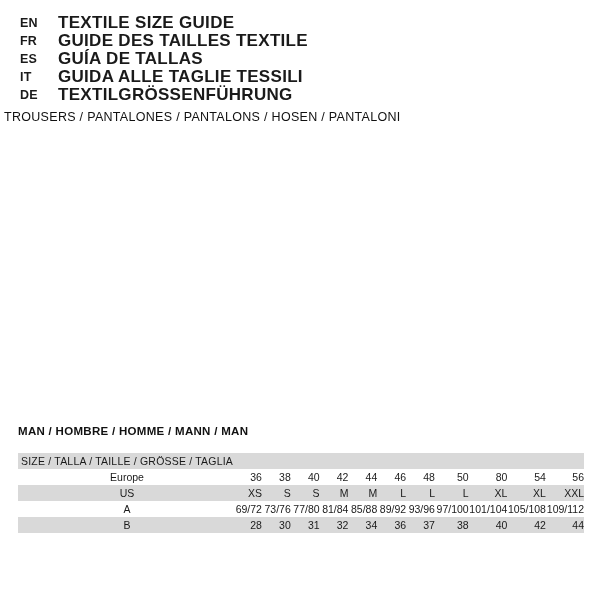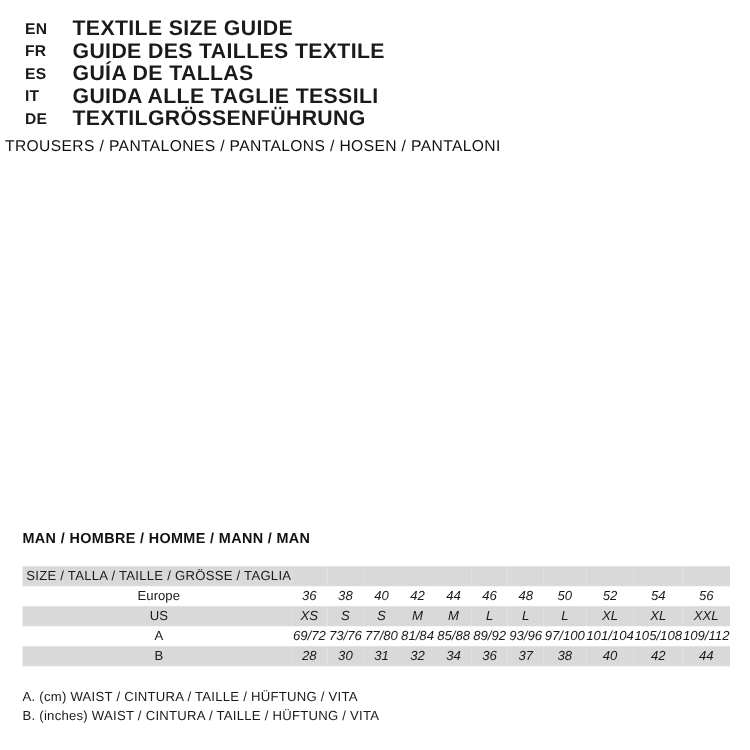--- a/index.html
+++ b/index.html
@@ -102,22 +102,21 @@
   table.size-table tr.row-shaded td {
     background: #d9d9d9;
   }
   table.size-table td.label-col {
     width: 92px;
     padding-left: 3px;
     text-align: center;
   }
   table.size-table td.val {
     width: 42px;
-    text-align: center;
-    font-style: italic;
+    text-align: right;
   }
   tr.head-row td {
     font-weight: normal;
     letter-spacing: 0.2px;
   }
 
   .notes {
     position: absolute;
     left: 18px;
     top: 551px;
@@ -179,21 +178,21 @@
         <tr>
           <td class="label-col">Europe</td>
           <td class="val">36</td>
           <td class="val">38</td>
           <td class="val">40</td>
           <td class="val">42</td>
           <td class="val">44</td>
           <td class="val">46</td>
           <td class="val">48</td>
           <td class="val">50</td>
-          <td class="val">52</td>
+          <td class="val">80</td>
           <td class="val">54</td>
           <td class="val">56</td>
         </tr>
         <tr class="row-shaded">
           <td class="label-col">US</td>
           <td class="val">XS</td>
           <td class="val">S</td>
           <td class="val">S</td>
           <td class="val">M</td>
           <td class="val">M</td>
@@ -229,18 +228,14 @@
           <td class="val">37</td>
           <td class="val">38</td>
           <td class="val">40</td>
           <td class="val">42</td>
           <td class="val">44</td>
         </tr>
       </tbody>
     </table>
   </div>
 
-  <div class="notes">
-    <div>A. (cm) WAIST / CINTURA / TAILLE / HÜFTUNG / VITA</div>
-    <div>B. (inches) WAIST / CINTURA / TAILLE / HÜFTUNG / VITA</div>
-  </div>
 
 </div>
 
 </body></html>

